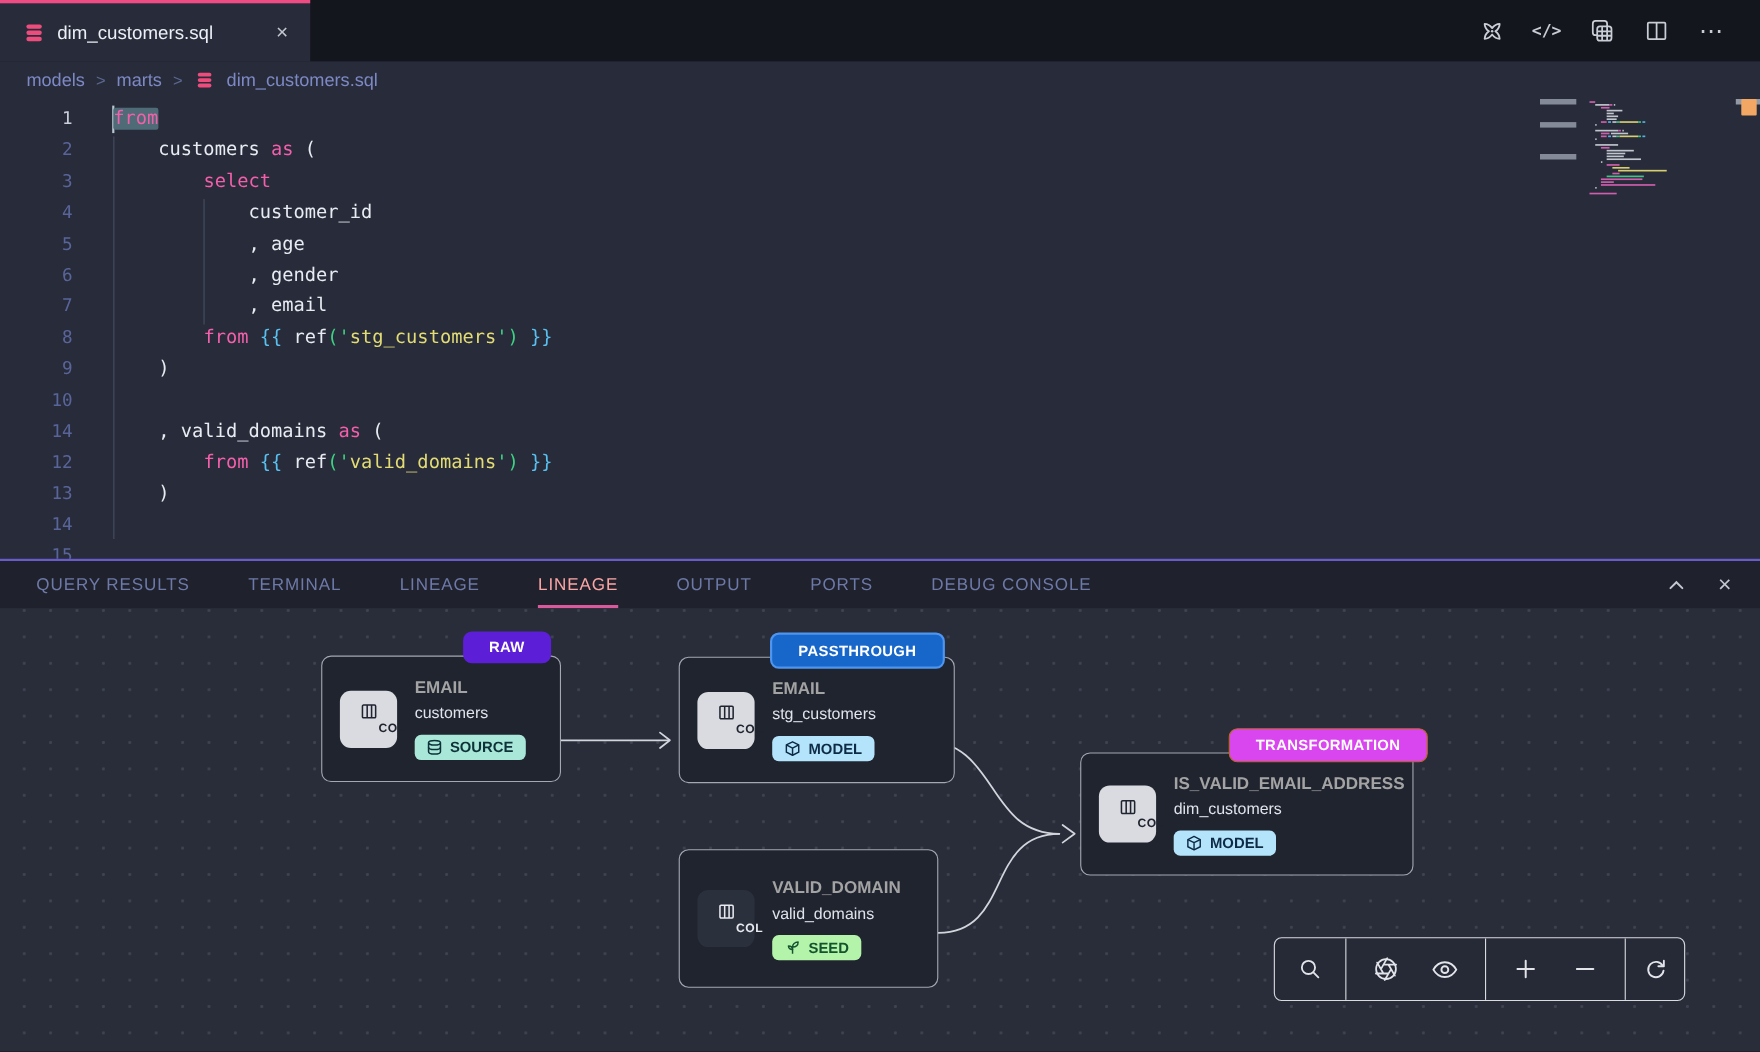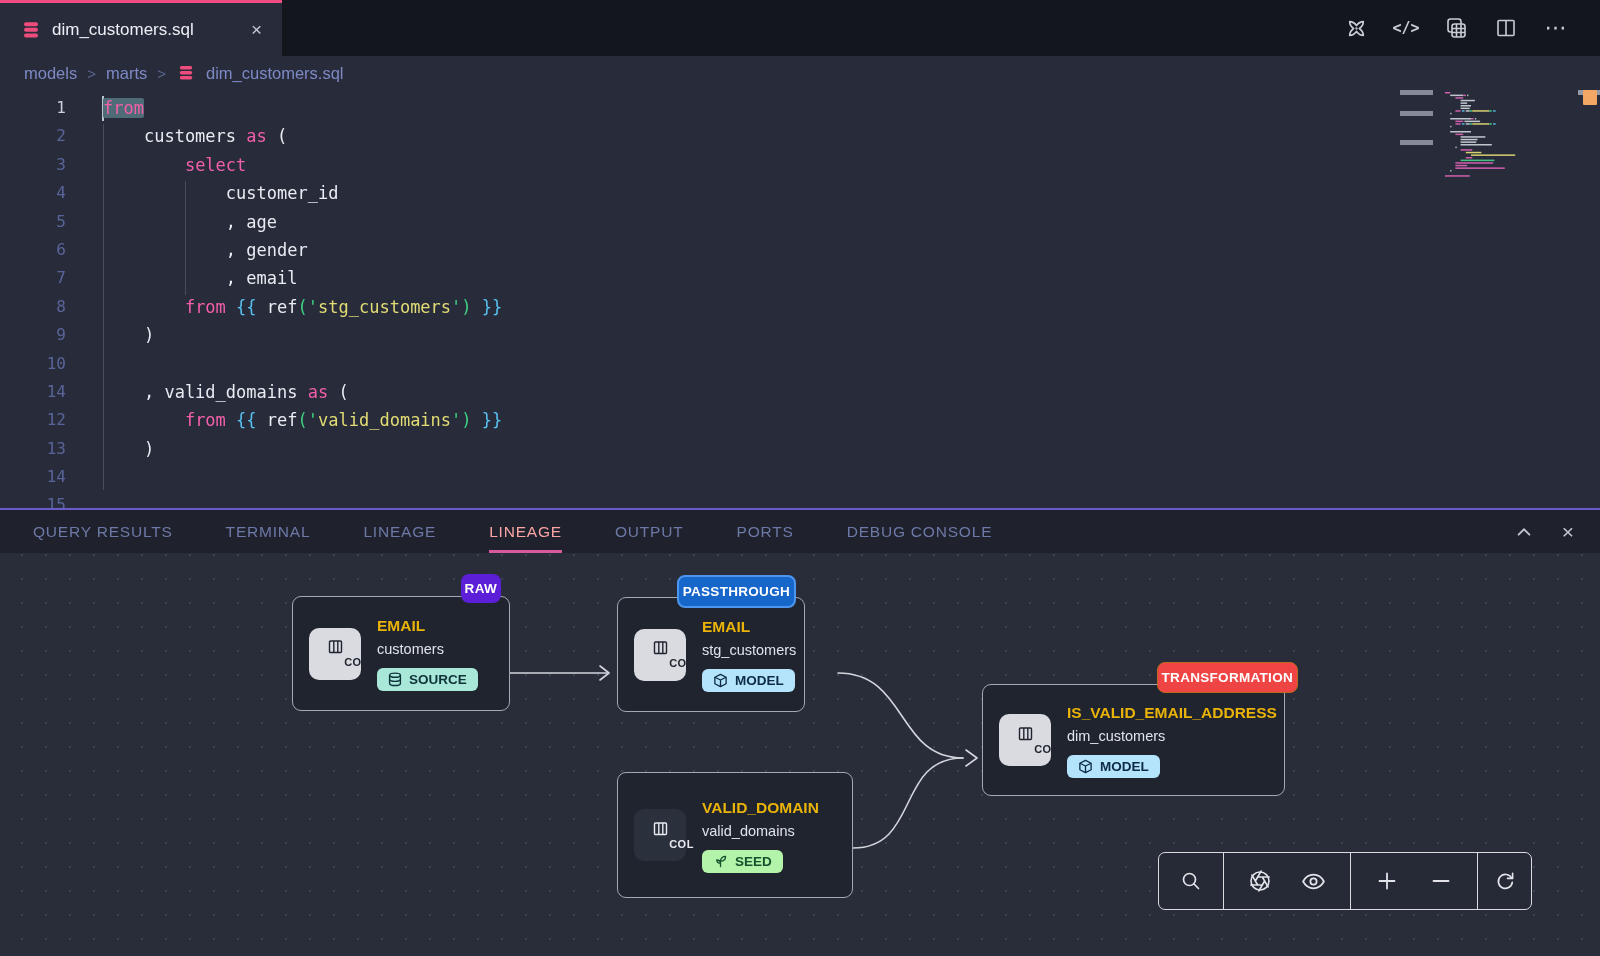--- a/index.html
+++ b/index.html
@@ -58,30 +58,30 @@
     background-image:radial-gradient(circle, #3e4351 1.2px, transparent 1.4px);
     background-size:24px 24px; background-position:10px 14px; }
   .edges { position:absolute; left:0; top:0; width:1600px; height:403px; }
 
   .node { position:absolute; background:#20242f; border:1px solid #a3a8b3; border-radius:9px; display:flex; align-items:center; padding:0 16px; gap:16px; cursor:pointer; }
   .chip { width:52px; height:52px; border-radius:10px; display:flex; flex-direction:column; align-items:center; justify-content:center; gap:1px; flex:none; }
   .chip-light { background:#d9dbe1; color:#20242f; }
   .chip-dark { background:#2b303d; color:#e8eaf0; }
   .chip-label { font-size:11px; font-weight:bold; letter-spacing:0.5px;padding-left:43px; }
   .node-text { display:flex; flex-direction:column; align-items:flex-start; }
-  .node-title { font-size:15.5px; font-weight:600; color:#eab308; line-height:20px; }
+  .node-title { font-size:15.5px; font-weight:600; color:#a3a3a3; line-height:20px; }
   .node-sub { font-size:14.5px; color:#dfe3ea; line-height:22px; margin-top:2px; }
   .res { display:flex; align-items:center; gap:7px; border-radius:6px; padding:4px 11px; font-size:13.5px; font-weight:600; margin-top:8px; }
   .res-source { background:#a9e8d9; color:#0e3238; }
   .res-model { background:#b4e3fc; color:#0e2b45; }
   .res-seed { background:#b4f3aa; color:#14532d; }
-  .tag { position:absolute; top:-23px; border-radius:8px; padding:7px 4px; font-size:13.5px; font-weight:700; color:#ffffff; letter-spacing:0.3px; }
+  .tag { position:absolute; top:-23px; border-radius:8px; padding:7px 24px; font-size:13.5px; font-weight:700; color:#ffffff; letter-spacing:0.3px; }
   .tag-raw { right:8px; background:#5c1ed6; }
   .tag-passthrough { right:8px; background:#1766ca; border:2px solid #4e95ef; }
-  .tag-transformation { right:-14px; background:#ef4444; border:1px solid #b96a1e; }
+  .tag-transformation { right:-14px; background:#d946ef; border:1px solid #b96a1e; }
 
   
   .graph-toolbar { position:absolute; left:1158px; top:299px; width:374px; height:58px; background:#262a36; border:1.4px solid #d9dbdf; border-radius:7px; display:flex; align-items:stretch; overflow:hidden; }
   .gt-cell { display:flex; align-items:center; justify-content:space-evenly; }
   .gt-cell + .gt-cell { border-left:1.4px solid #d9dbdf; }
   .gt-c1 { width:64px; } .gt-c2 { width:127px; } .gt-c3 { width:127px; } .gt-c4 { flex:1; }
   .gt-btn { display:flex; align-items:center; justify-content:center; width:34px; height:34px; color:#e2e4e9; cursor:pointer; }
 
   svg { display:block; }
 </style>
@@ -292,21 +292,21 @@
           <svg width="14" height="15" viewBox="0 0 14 15" fill="none" stroke="currentColor" stroke-width="1.4">
               <ellipse cx="7" cy="3.2" rx="5.4" ry="2.1"></ellipse>
               <path d="M1.6 3.2 V11.4 C1.6 12.6 4 13.5 7 13.5 S12.4 12.6 12.4 11.4 V3.2"></path>
               <path d="M1.6 7.3 C1.6 8.5 4 9.4 7 9.4 S12.4 8.5 12.4 7.3"></path>
             </svg>
           <span>SOURCE</span>
         </div>
       </div>
     </div>
 
-    <div class="node" style="left:617px; top:44px; width:188px; height:115px;">
+    <div class="node" style="left:617px; top:44px; width:251px; height:115px;">
       <div class="tag tag-passthrough">PASSTHROUGH</div>
       <div class="chip chip-light">
         <svg width="17" height="16" viewBox="0 0 17 16" fill="none" stroke="currentColor" stroke-width="1.4">
             <rect x="2.5" y="2" width="12" height="11.5" rx="1"></rect>
             <path d="M6.8 2 V13.5 M10.8 2 V13.5"></path>
           </svg>
         <span class="chip-label">COL</span>
       </div>
       <div class="node-text">
         <div class="node-title">EMAIL</div>

